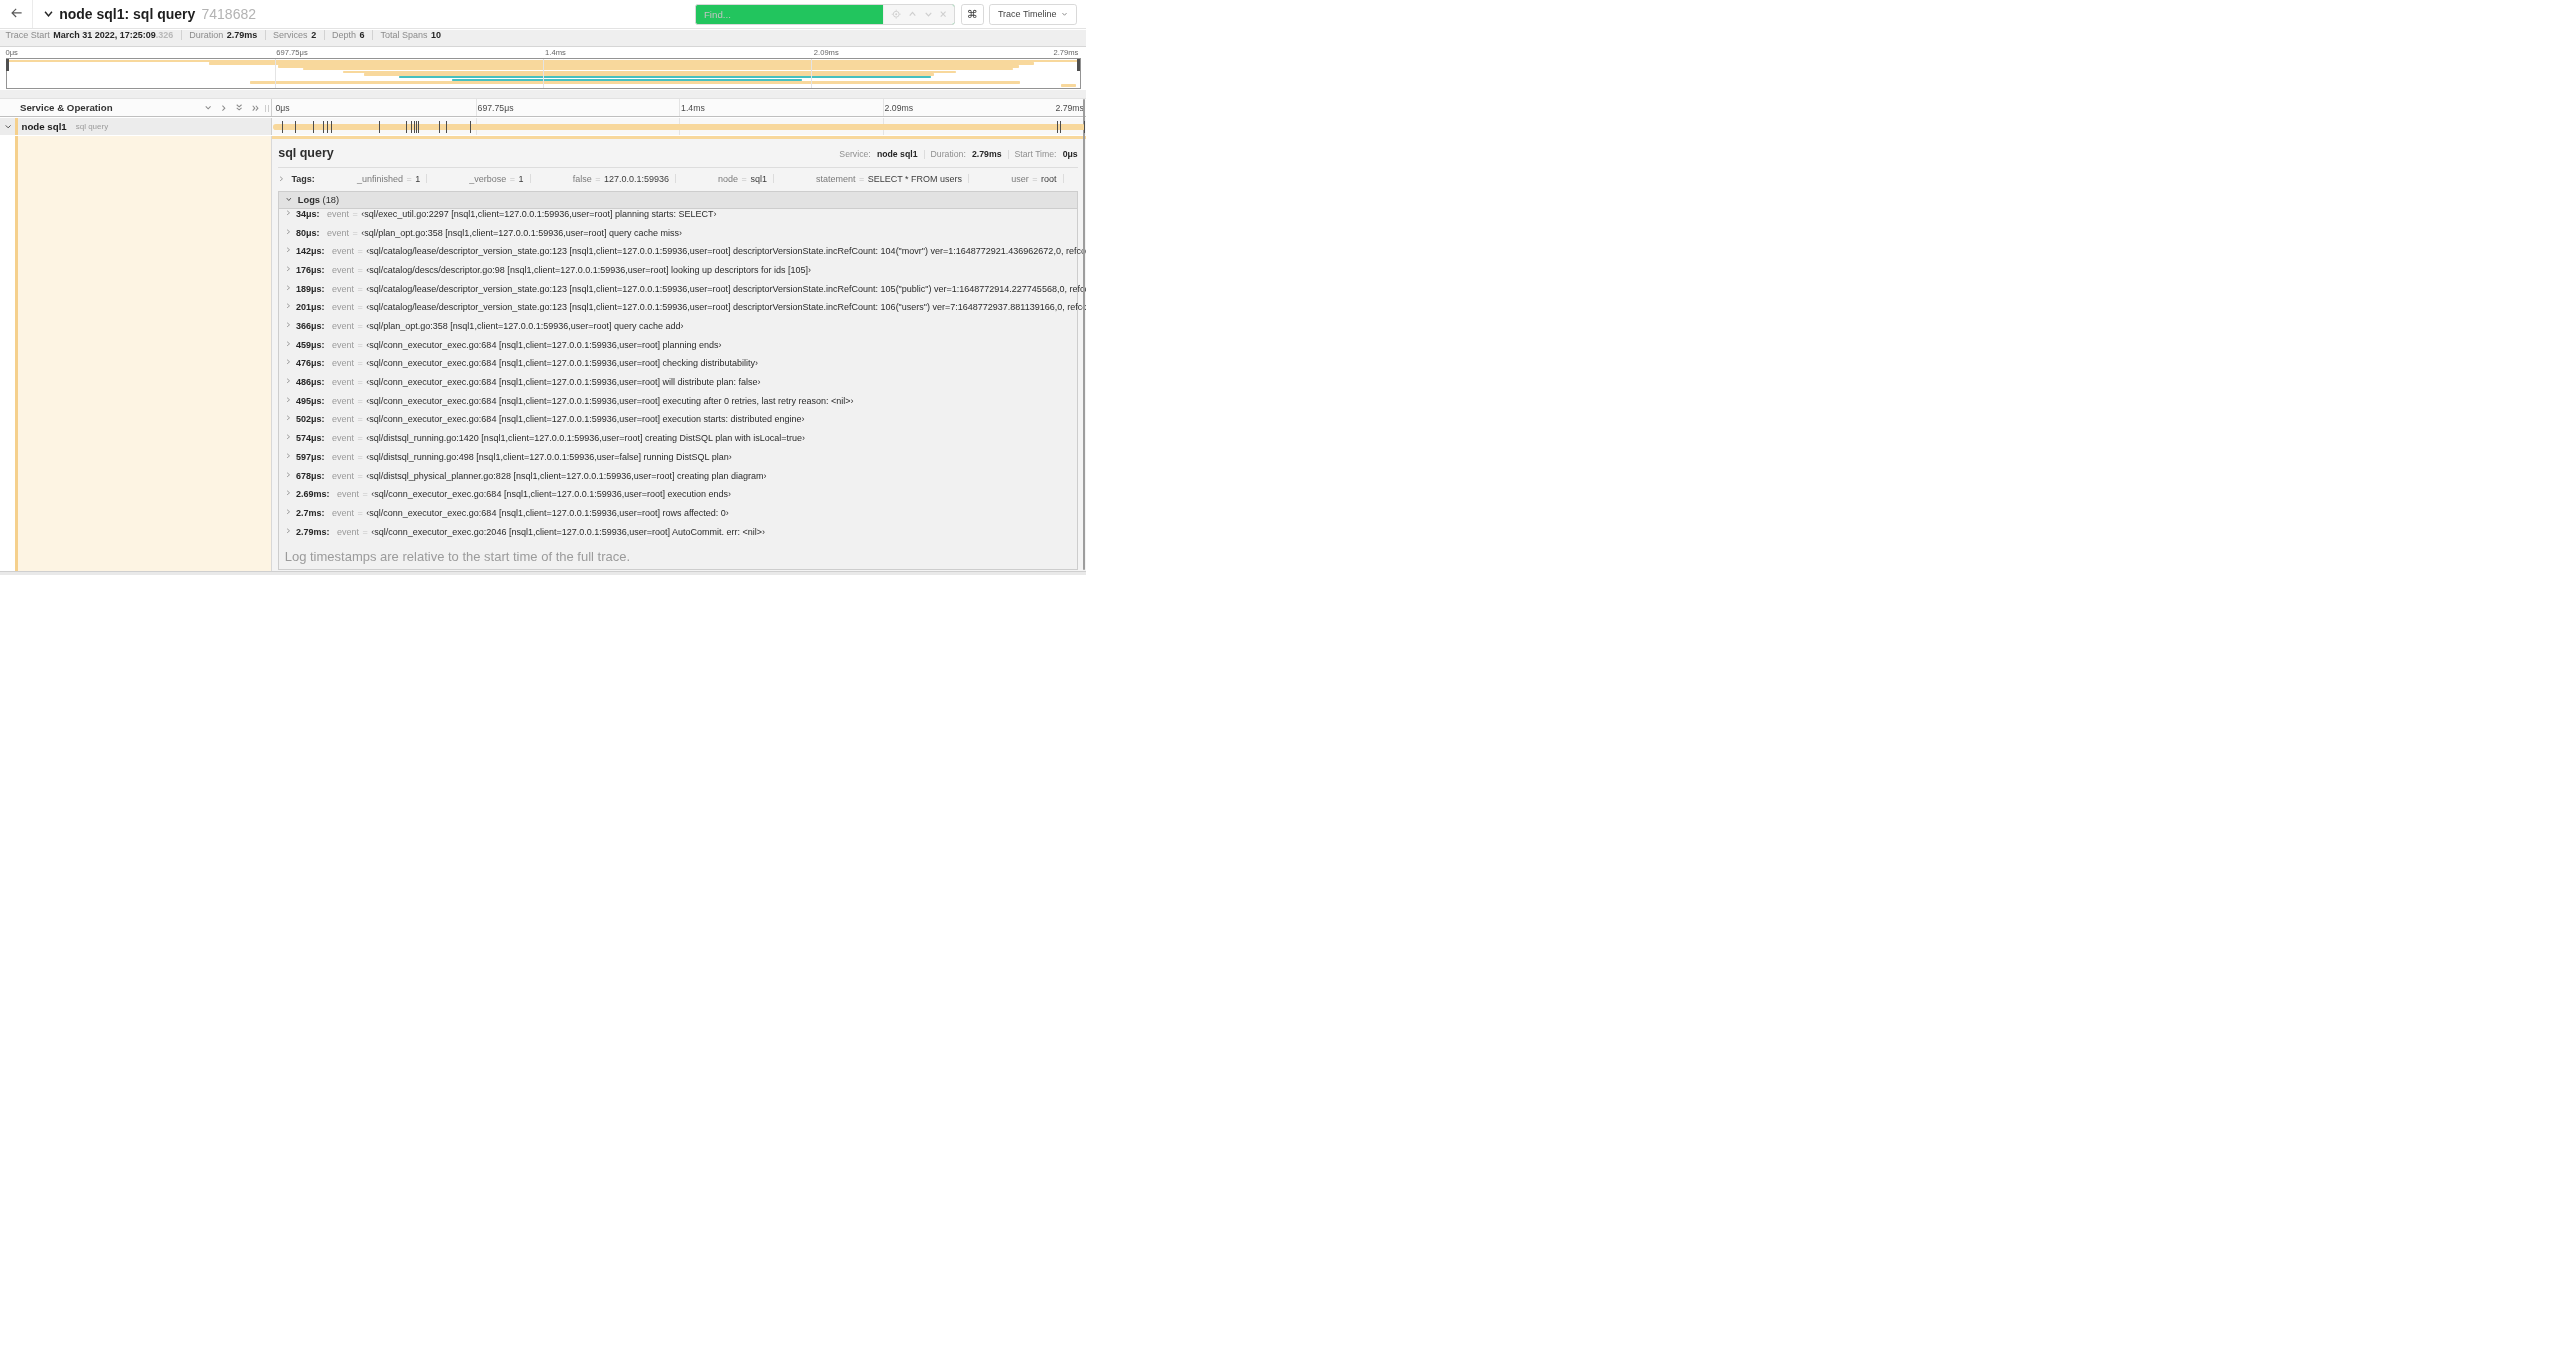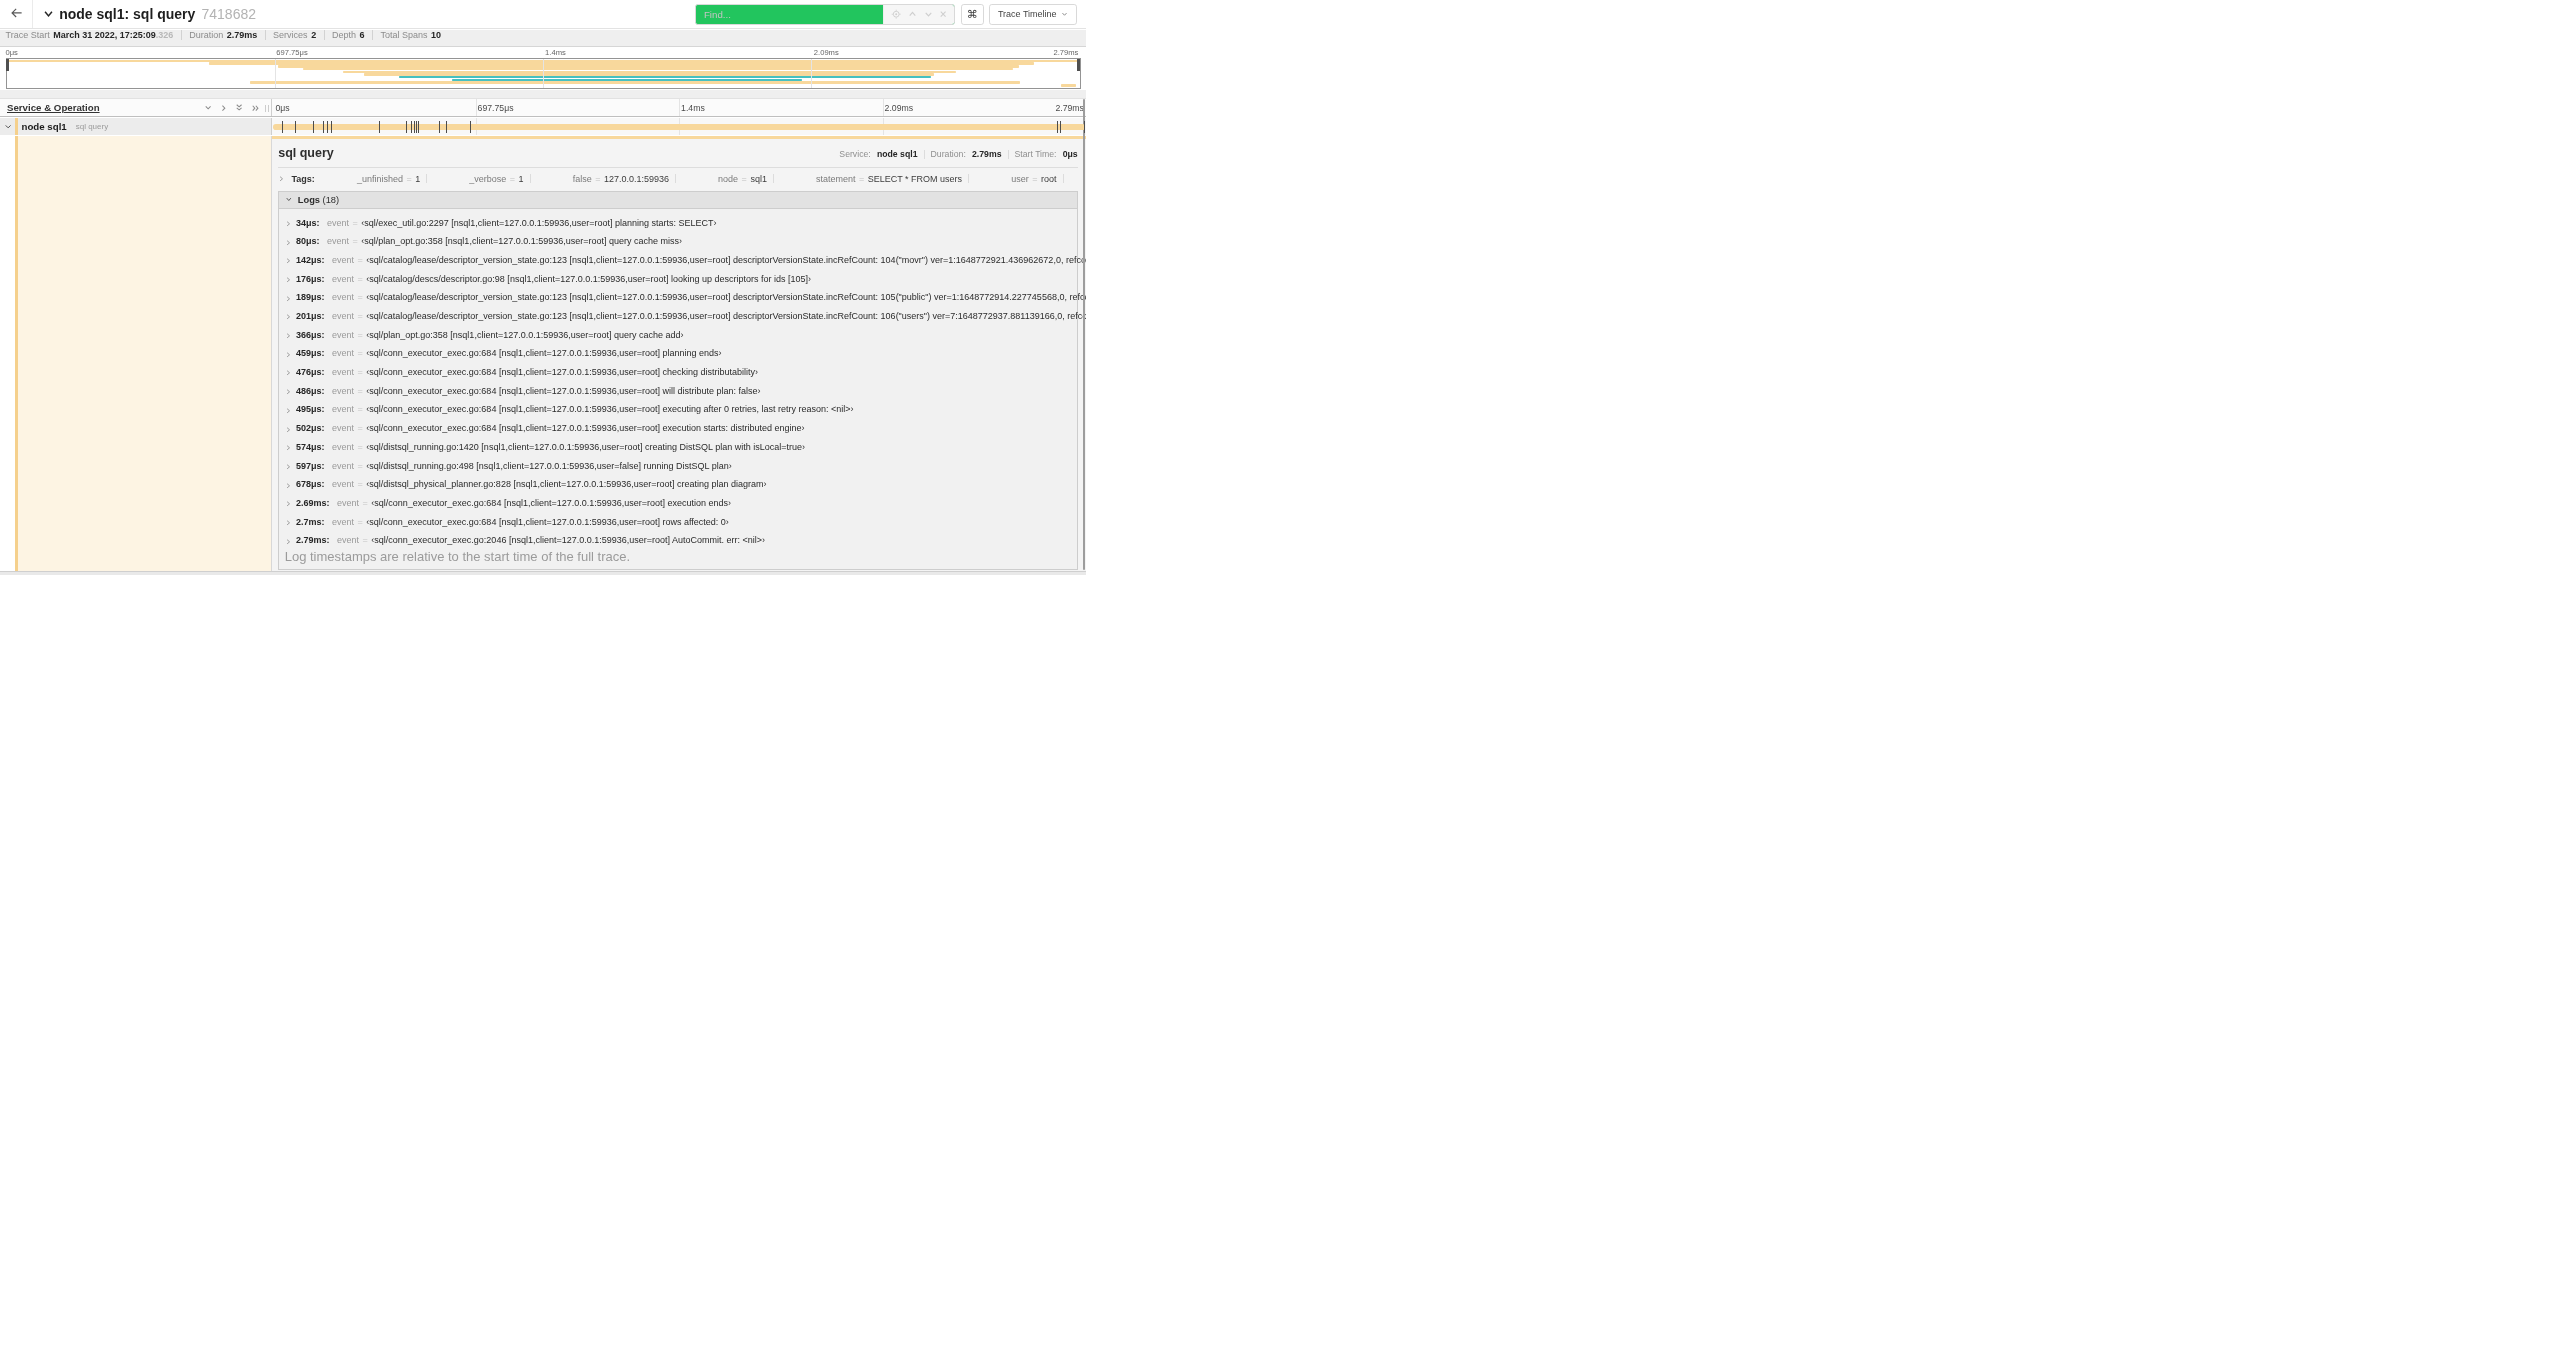--- a/index.html
+++ b/index.html
@@ -47,21 +47,21 @@
   .mm-rows { position:absolute; top:0.7px; left:0; right:0; bottom:0.7px; display:flex; flex-direction:column; }
   .mm-row { position:relative; flex:1; }
   .mm-bar { position:absolute; top:0; bottom:0.3px; border-radius:0.7px; }
   .mm-handle { position:absolute; top:0; width:3.5px; height:11.8px; background:#4f4f4f; z-index:3; }
   .strip { position:absolute; top:90px; left:0; right:0; height:8.7px; background:#efefef; }
 
   
   .cols-head { position:absolute; top:98px; left:0; right:0; height:19.4px; background:#fbfbfb;
                border-top:0.7px solid #e2e2e2; border-bottom:0.7px solid #bfbfbf; display:flex; }
   .ch-left { width:272px; border-right:0.7px solid #cfcfcf; position:relative; display:flex; align-items:center; }
-  .ch-title { font-size:9.7px; font-weight:700; color:#333; padding-left:7px;text-decoration:underline; }
+  .ch-title { font-size:9.7px; font-weight:700; color:#333; padding-left:20px; }
   .ch-icons { margin-left:auto; display:flex; align-items:center; gap:7.6px; color:#8c8c8c; padding-right:11px; }
   .ch-icons span { display:flex; cursor:pointer; }
   .grip { position:absolute; right:2.1px; top:5.5px; width:3.5px; height:7.6px;
           border-left:1px solid #cccccc; border-right:1px solid #cccccc; cursor:col-resize; }
   .ch-right { flex:1; position:relative; font-size:8.7px; color:#4a4a4a; }
   .ch-right .tick-label { top:4.2px; }
 
   
   .span-row { position:absolute; top:118px; left:0; right:0; height:17.3px; display:flex; cursor:pointer; }
   .sr-left { width:272px; background:#ececec; border-right:0.7px solid #cfcfcf; position:relative;
@@ -91,21 +91,21 @@
   .tags-label { font-weight:700; color:#333; }
   .tag-item { display:flex; align-items:center; gap:6.2px;margin-left:36px; }
   .tag-inner { display:flex; gap:3.5px; }
   .tag-key { color:#7a7a7a; } .tag-eq { color:#bfbfbf; } .tag-val { color:#3c3c3c; }
   .tag-sep { width:0.7px; height:9px; background:#dcdcdc; }
   .logs { border:0.7px solid #cdcdcd; background:#f1f1f1; margin-top:3.5px; }
   .logs-head { height:17.3px; background:#e2e2e2; border-bottom:0.7px solid #cdcdcd; display:flex;
                align-items:center; gap:5.5px; padding-left:5.5px; font-size:9.3px; color:#2e2e2e; cursor:pointer; }
   .logs-head .chev-sm { color:#555; }
   .logs-title { font-weight:700; }
-  .log-row { height:18.7px; display:flex; align-items:flex-end; padding-left:5.5px; font-size:9px;
+  .log-row { height:18.7px; display:flex; align-items:flex-start; padding-left:5.5px; font-size:9px;
              white-space:nowrap; cursor:pointer; }
   .log-row .chev-sm { margin-right:4.2px; }
   .log-time { font-weight:700; color:#262626; }
   .log-field { color:#9a9a9a; margin-left:7.6px; }
   .log-eq { color:#c4c4c4; margin:0 3.5px; }
   .log-value { color:#2b2b2b; }
   .logs-note { font-size:13px; color:#9b9b9b; padding:3.5px 0 4.8px 5.5px; }
   .spanid-row { display:flex; justify-content:flex-end; align-items:center; gap:2.8px; margin-top:4.2px;
                 font-size:8.3px; color:#acacac; }
   .spanid-val { color:#8a8a8a; }

